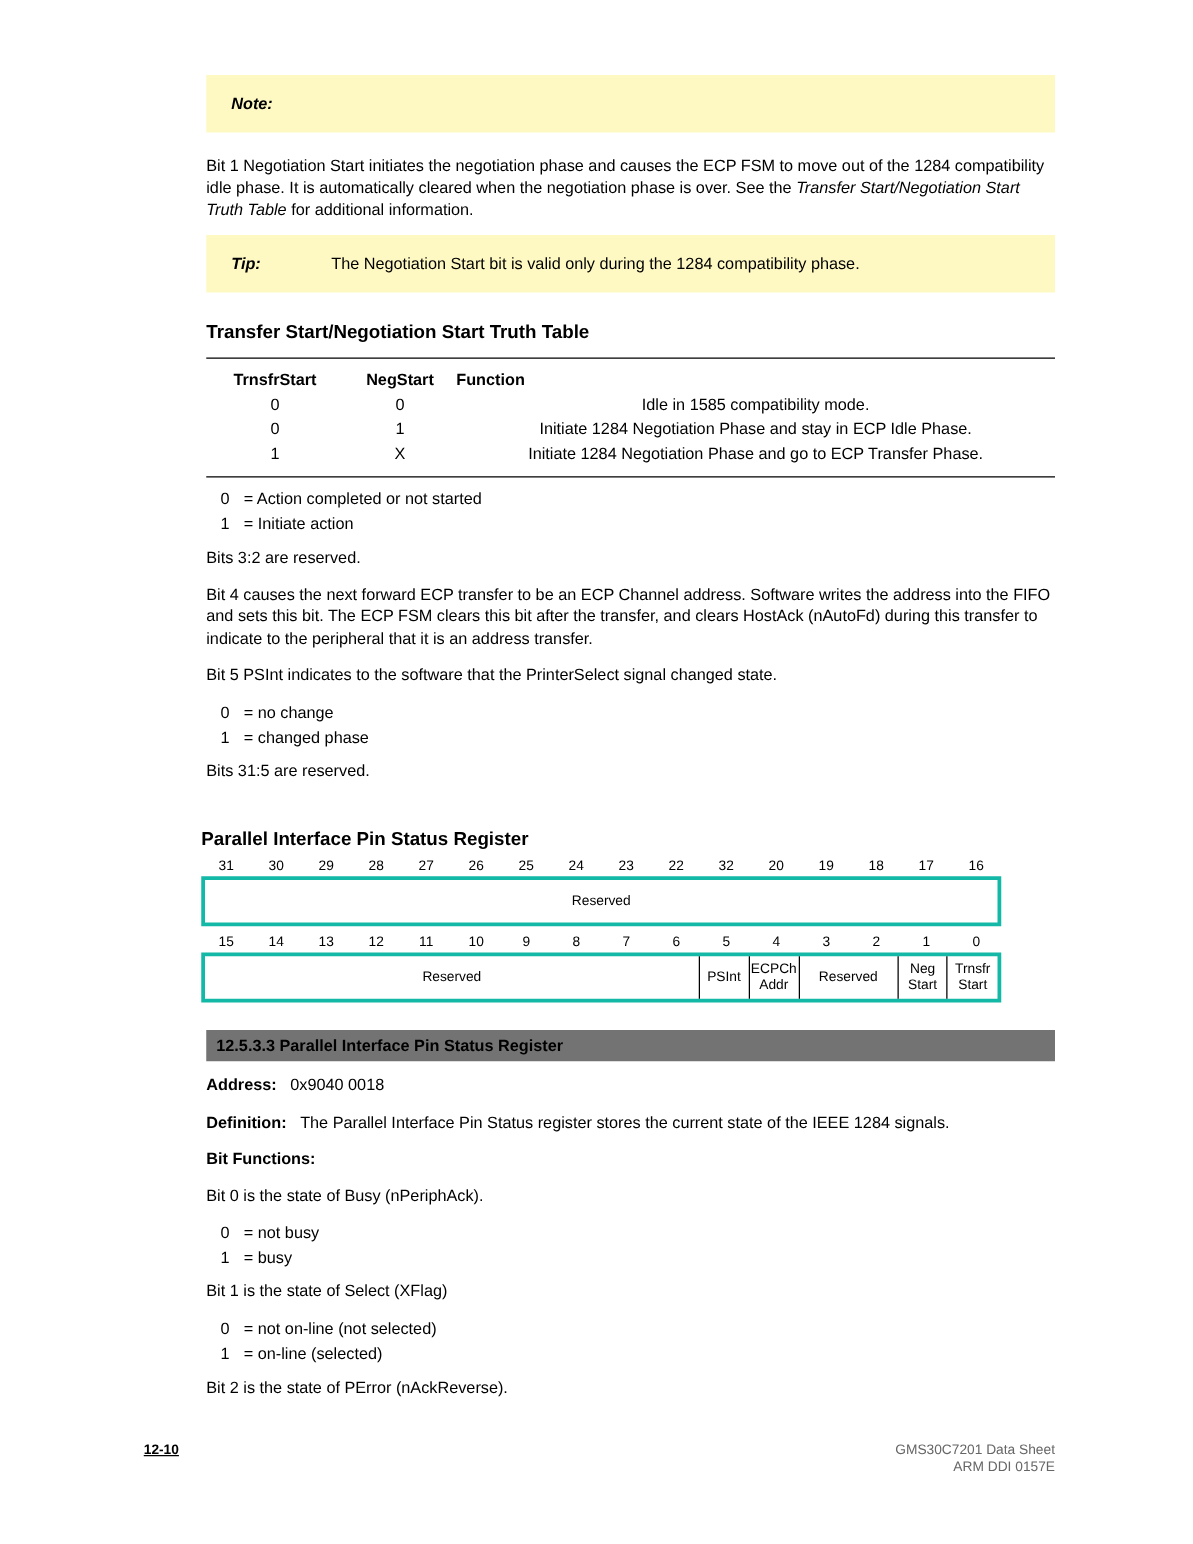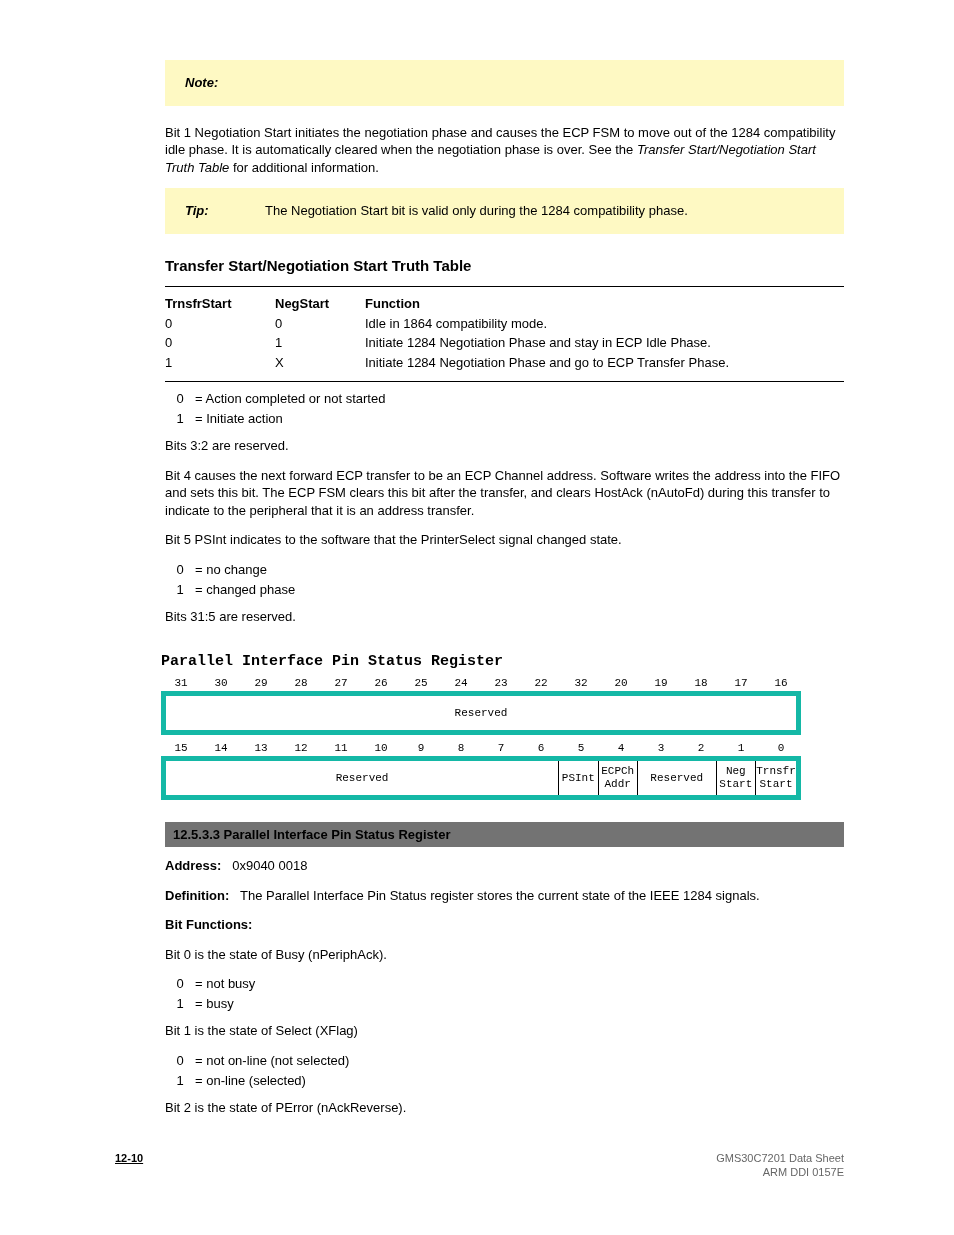--- a/index.html
+++ b/index.html
@@ -51,38 +51,38 @@
     margin: 22px 0 10px 0;
   }
   hr.rule {
     border: none;
     border-top: 1px solid #000;
     margin: 10px 0 8px 0;
   }
   .def-row {
     display: flex;
     margin: 2px 0;
+    text-align: center;
   }
   
   .bit-wrap {
     width: 640px;
-    margin: 26px 0 4px 0;
-    font-family: Liberation Mono, monospace;
+    margin: 36px 0 4px 0;
   }
   .bit-nums {
     display: flex;
     font-size: 11px;
   }
   .bit-nums span {
     width: 40px;
     text-align: center;
   }
   .bit-cells {
     display: flex;
-    border: 5px solid #14b8a6;
+    border: 3px solid #14b8a6;
     height: 34px;
     font-size: 11px;
   }
   .bit-cells > div {
     border-right: 1px solid #000;
     display: flex;
     align-items: center;
     justify-content: center;
     text-align: center;
     box-sizing: border-box;
@@ -144,21 +144,21 @@
   <hr class="rule">
   <div class="def-row" style="font-weight:bold;">
     <div style="width:110px">TrnsfrStart</div>
     <div style="width:90px">NegStart</div>
     <div>Function</div>
   </div>
   <div id="truth-rows">
       <div class="def-row">
         <div style="width:110px">0</div>
         <div style="width:90px">0</div>
-        <div style="flex:1">Idle in 1864 compatibility mode.</div>
+        <div style="flex:1">Idle in 1585 compatibility mode.</div>
       </div>
       <div class="def-row">
         <div style="width:110px">0</div>
         <div style="width:90px">1</div>
         <div style="flex:1">Initiate 1284 Negotiation Phase and stay in ECP Idle Phase.</div>
       </div>
       <div class="def-row">
         <div style="width:110px">1</div>
         <div style="width:90px">X</div>
         <div style="flex:1">Initiate 1284 Negotiation Phase and go to ECP Transfer Phase.</div>

